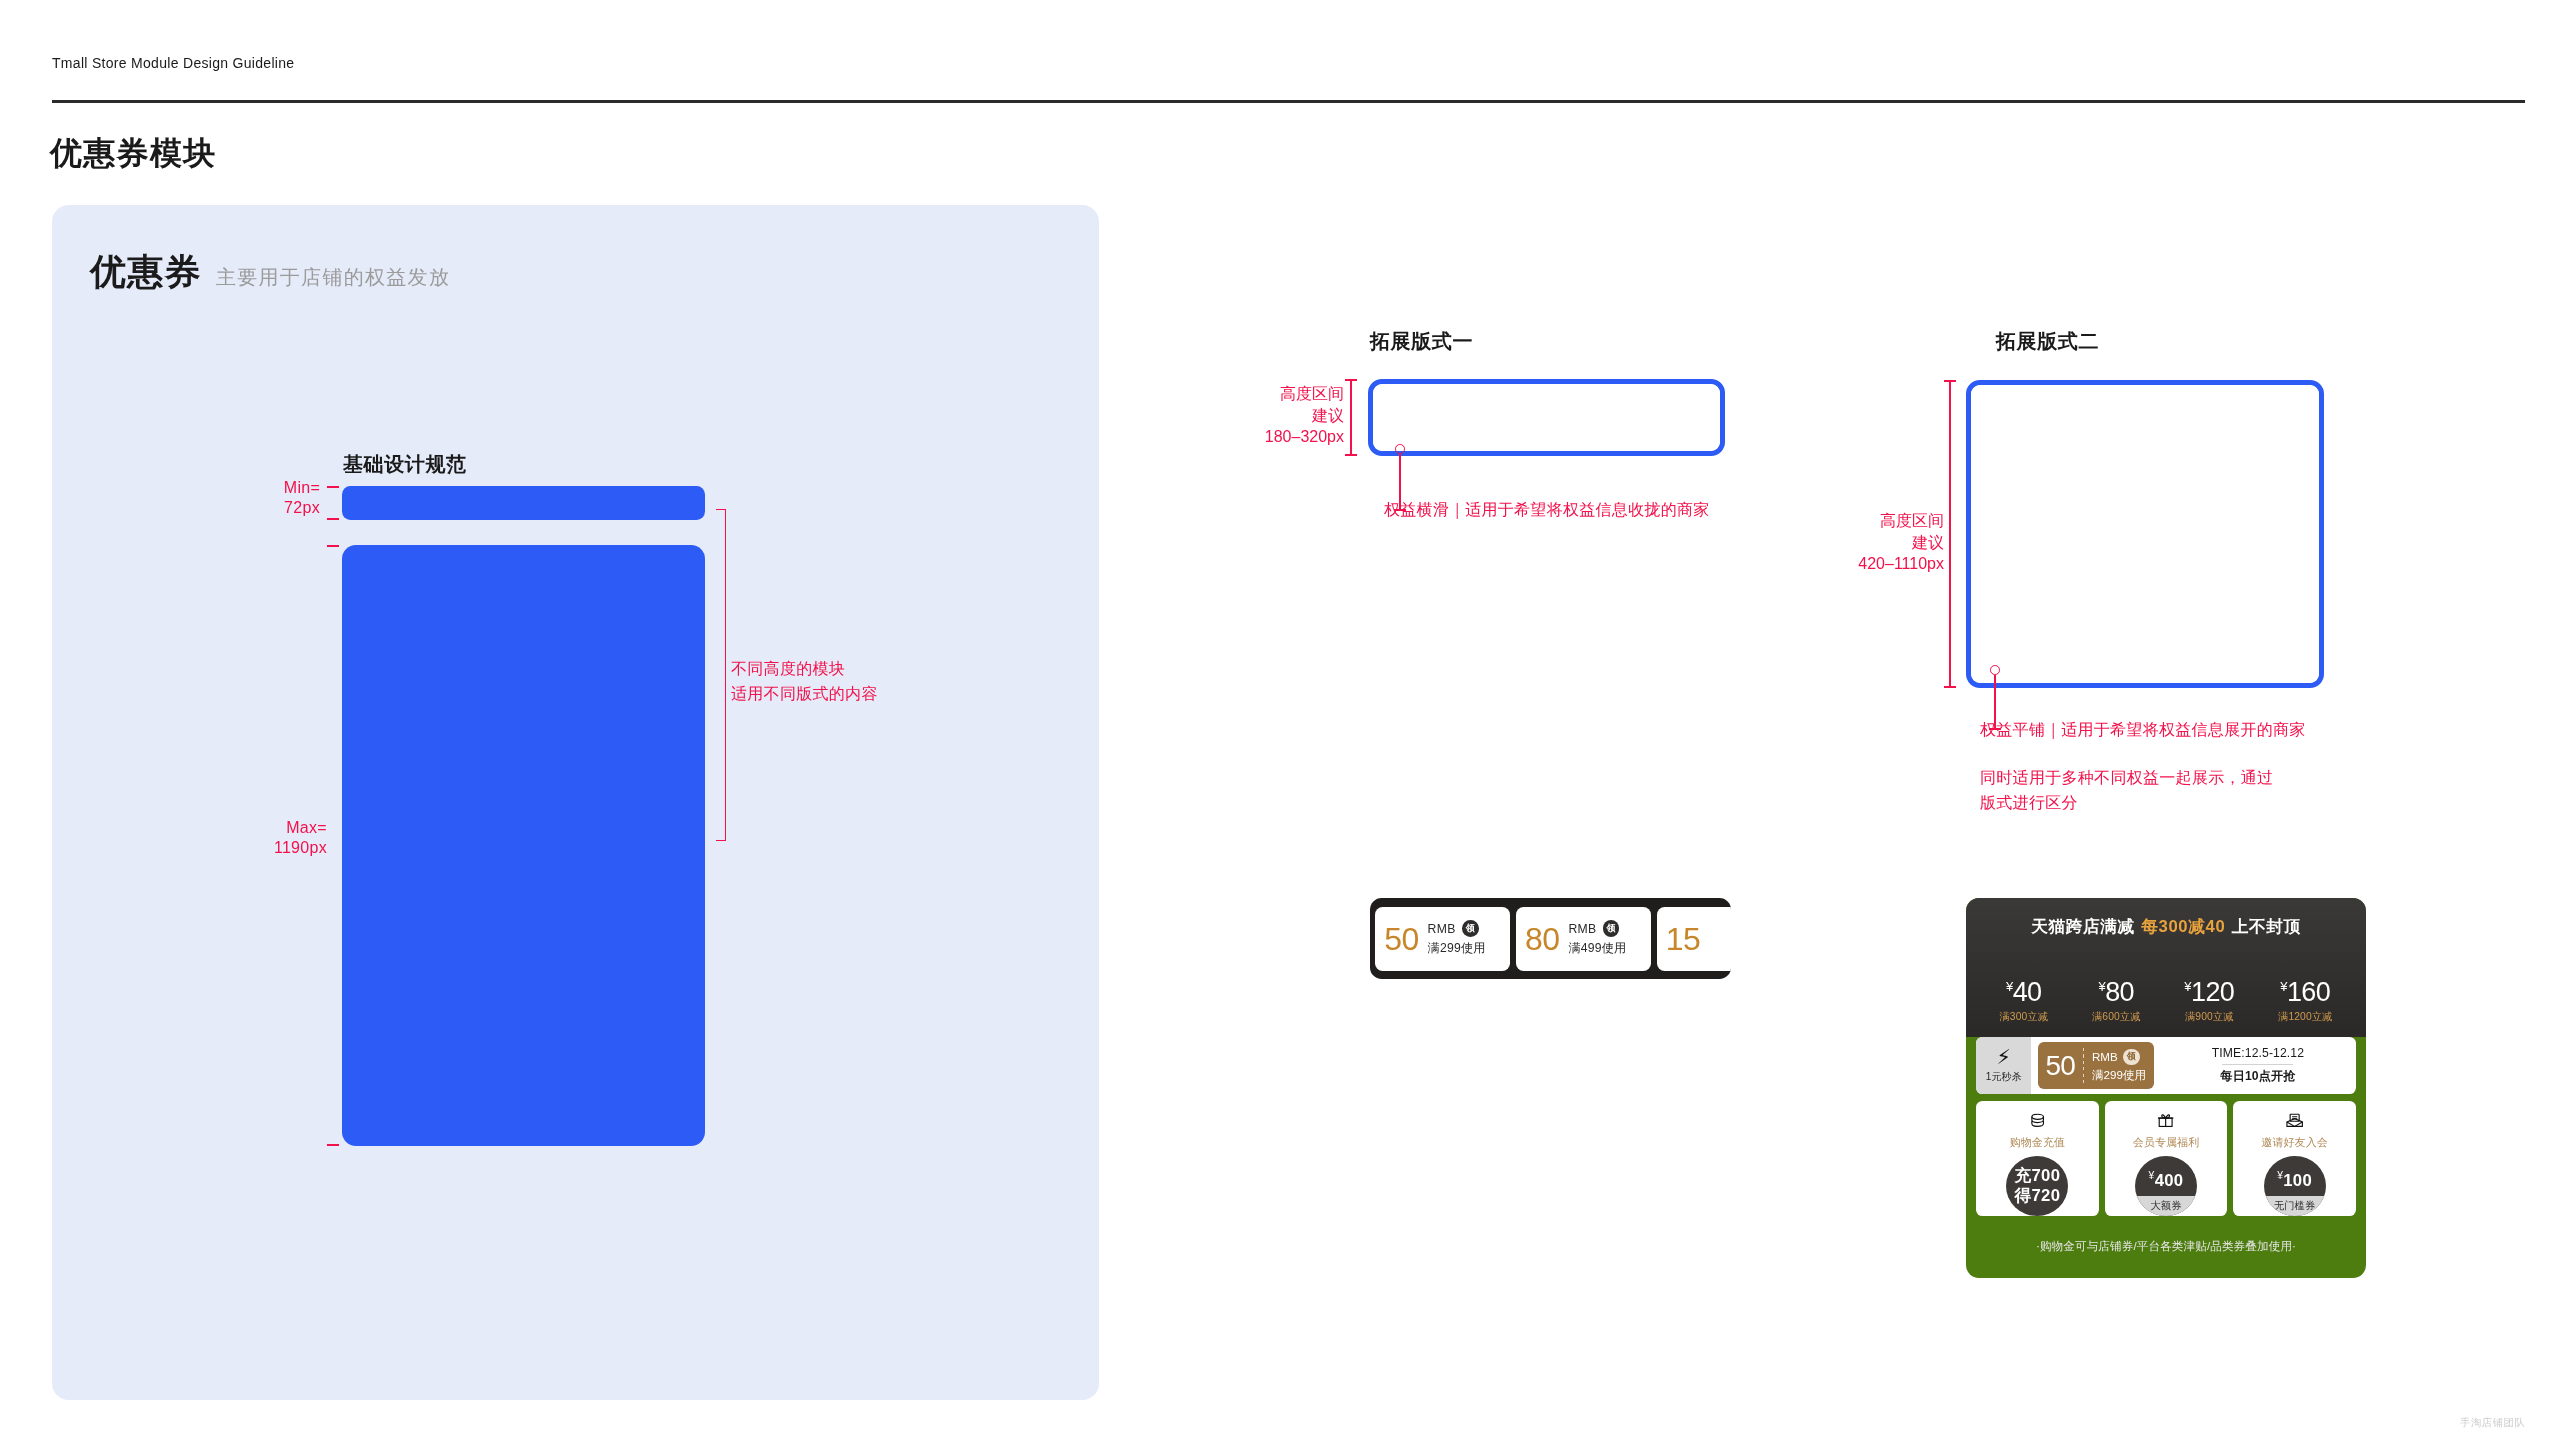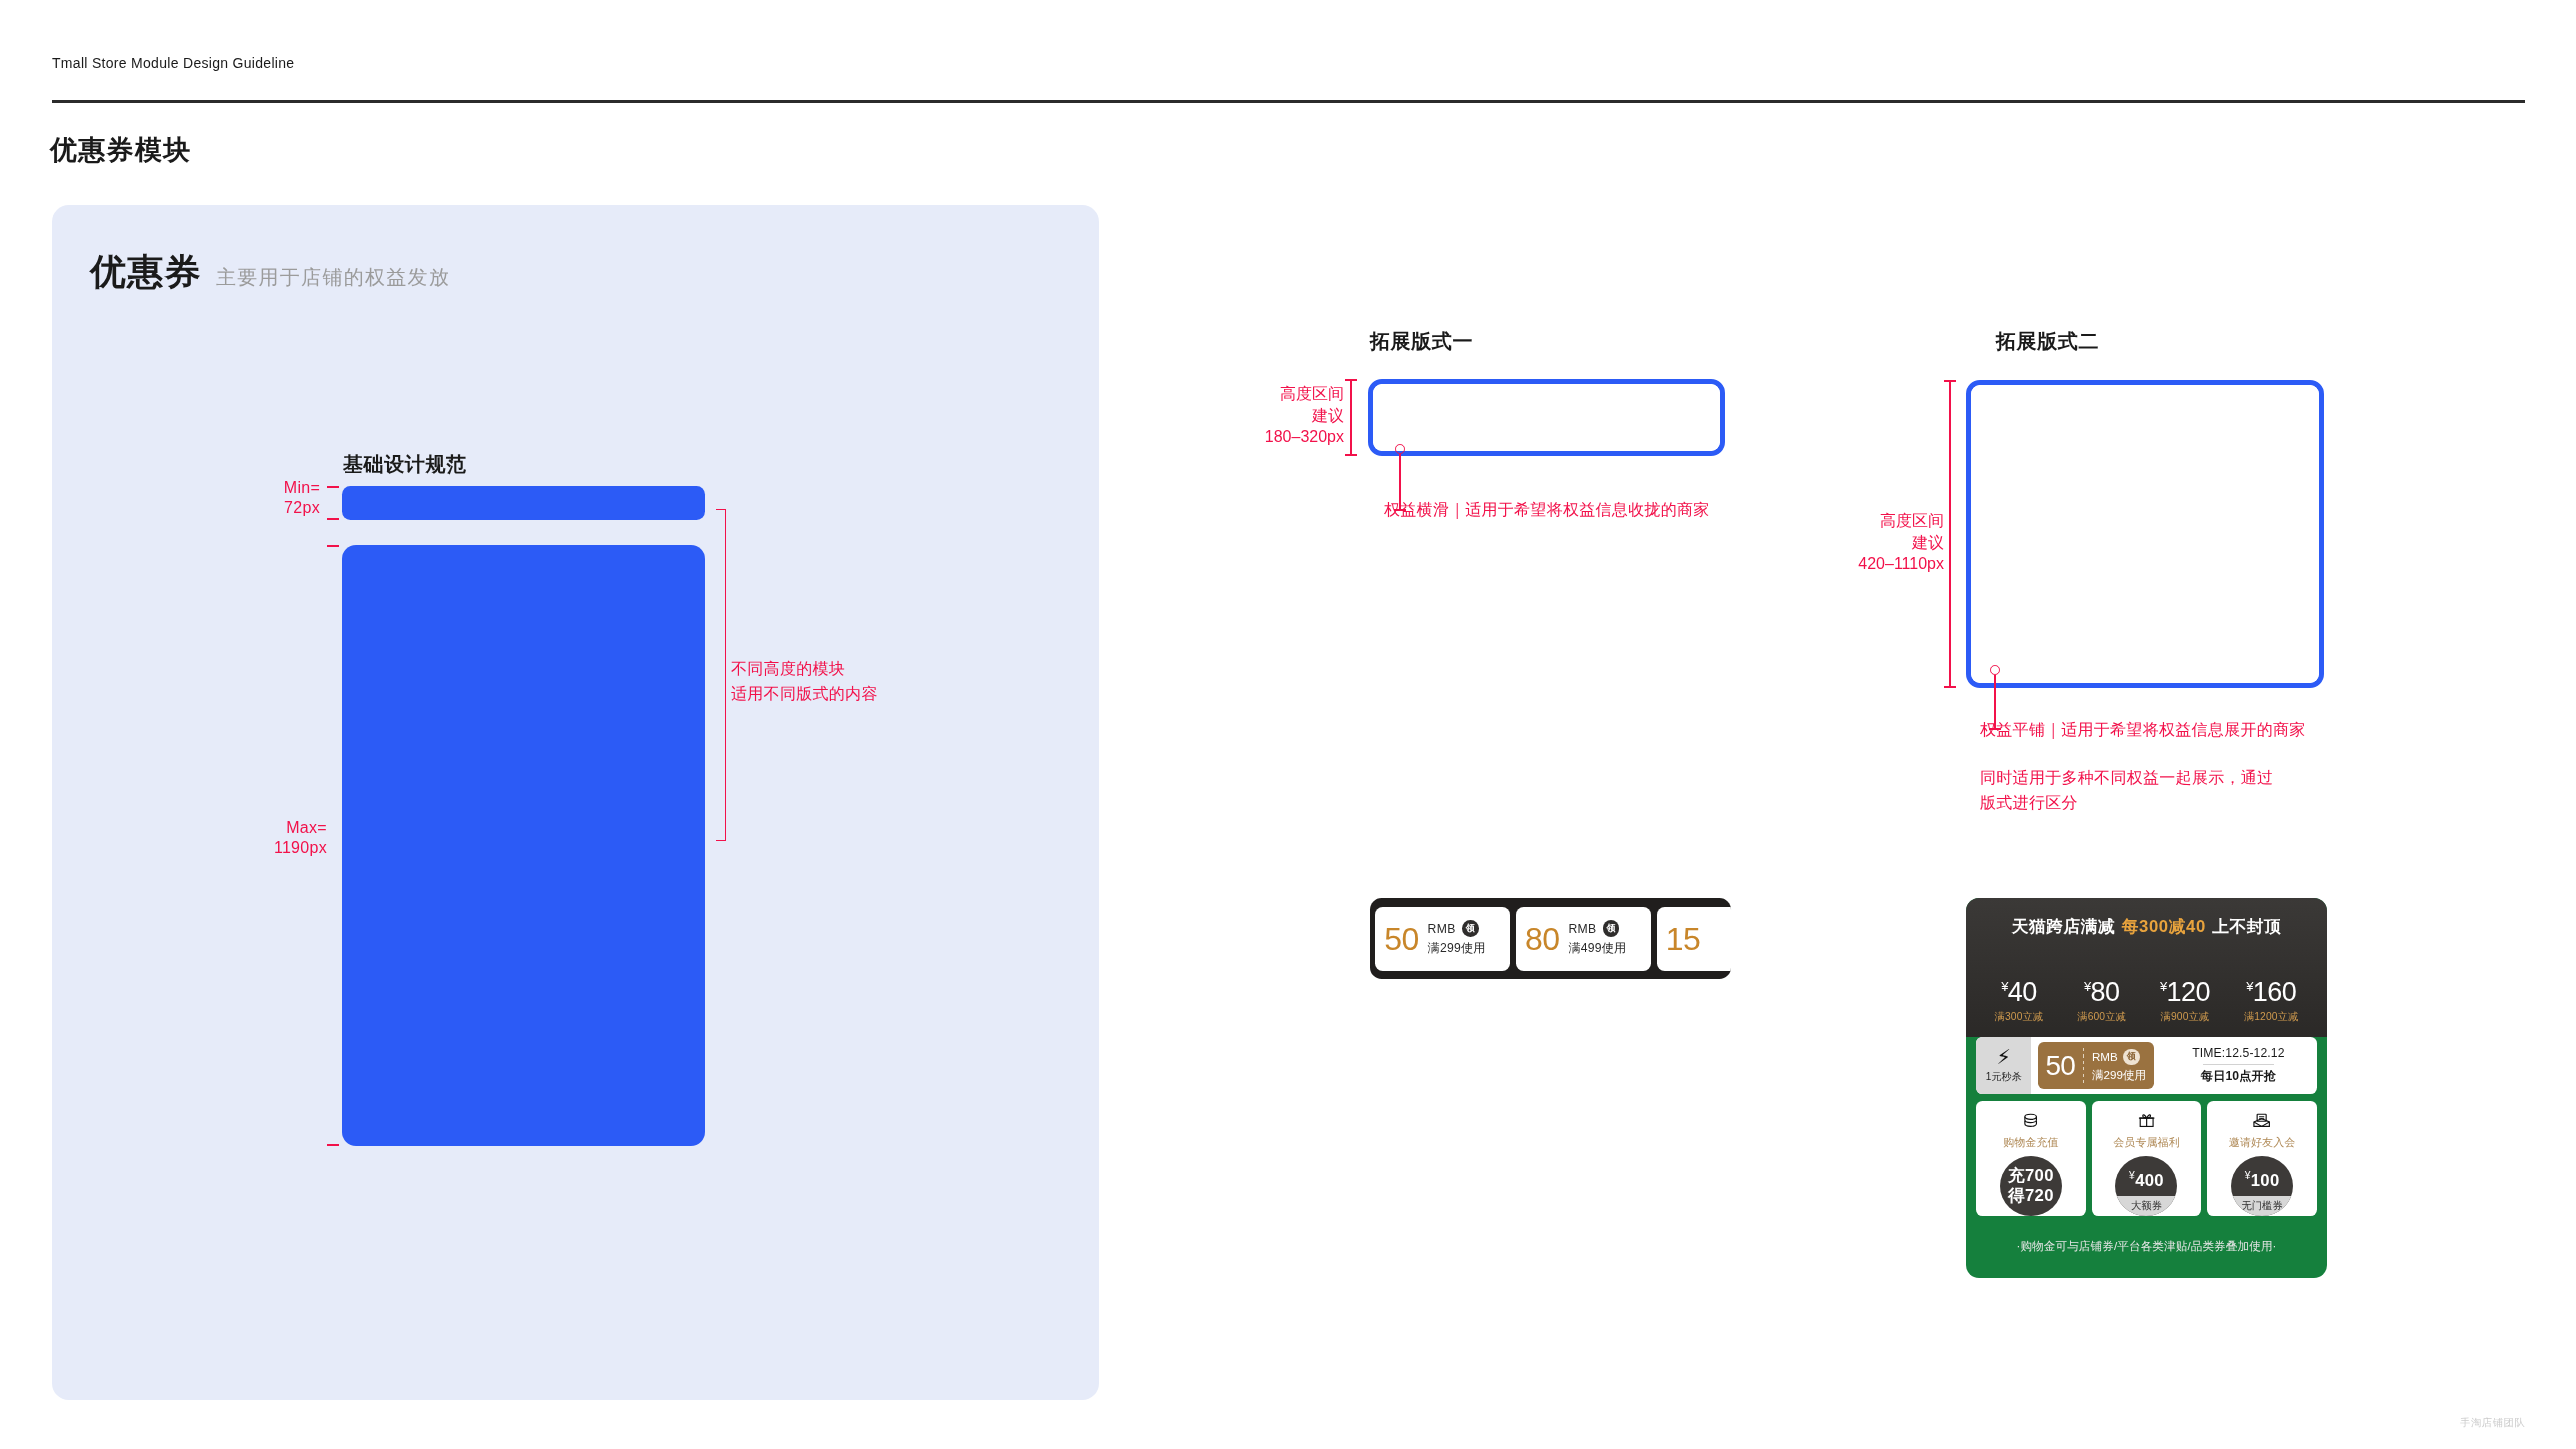--- a/index.html
+++ b/index.html
@@ -15,21 +15,21 @@
   
   #doc-title{
     left:52px;top:55px;
     font-size:14px;letter-spacing:0.3px;color:#1a1a1a;font-weight:400;
   }
   #header-rule{
     left:52px;top:100px;width:2473px;height:3.2px;background:#2b2b2b;
   }
   #section-title{
     left:50px;top:132px;
-    font-size:27px;font-weight:700;color:#1a1a1a;letter-spacing:1.3px;
+    font-size:32px;font-weight:700;color:#1a1a1a;letter-spacing:1.3px;
   }
 
   
   #left-panel{
     left:52px;top:205px;width:1047px;height:1195px;
     background:#e6ebf9;border-radius:16.7px;
   }
   #panel-heading{
     left:90px;top:248px;display:flex;align-items:baseline;gap:14px;
   }
@@ -131,22 +131,22 @@
   .coupon-card .r1{display:flex;align-items:center;gap:6.4px;}
   .coupon-card .rmb{font-size:12.2px;color:#2a2a2a;letter-spacing:0.3px;}
   .claim-badge{
     width:16.7px;height:16.7px;border-radius:50%;background:#2f2d2c;color:#fff;
     font-size:9px;display:flex;align-items:center;justify-content:center;font-weight:700;
   }
   .coupon-card .cond{font-size:12.2px;color:#2a2a2a;letter-spacing:0.2px;}
 
   
   #promo-module{
-    left:1966px;top:898px;width:361px;height:380px;
-    background:#15803d;border-radius:13px;overflow:hidden;
+    left:1966px;top:898px;width:400px;height:380px;
+    background:#4d7c0f;border-radius:13px;overflow:hidden;
     display:flex;flex-direction:column;
   }
   #promo-head{
     background:linear-gradient(180deg,#3b3937 0%,#2b2927 100%);
     padding:16.7px 11.6px 13px;
   }
   #promo-head .hl{
     text-align:center;font-size:16.7px;color:#ffffff;font-weight:700;letter-spacing:0.6px;
     display:flex;justify-content:center;align-items:baseline;gap:6.4px;
   }

